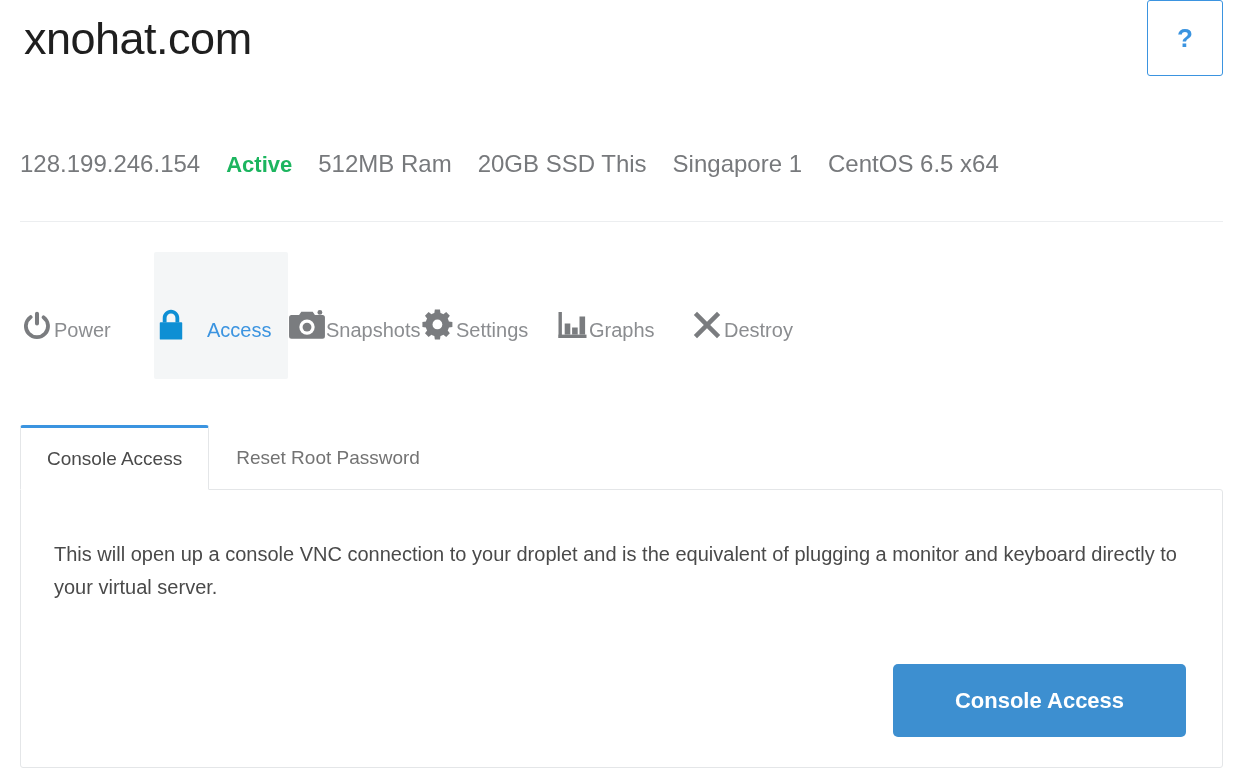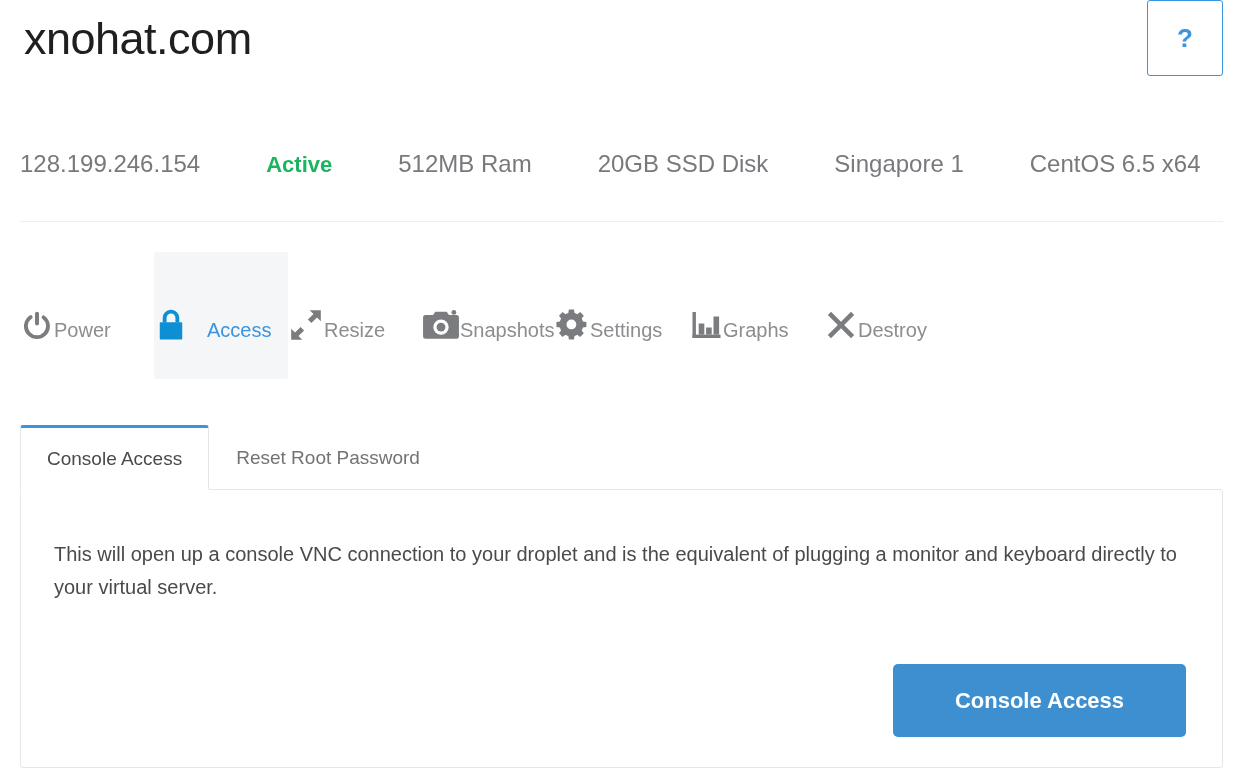--- a/index.html
+++ b/index.html
@@ -66,21 +66,20 @@
   .meta-row {
     position: absolute;
     left: 20px;
     top: 150px;
     display: flex;
     align-items: baseline;
     font-size: 24px;
     font-weight: 300;
     color: #77797c;
     white-space: nowrap;
-    gap: 40px;
   }
   .meta-item { margin-right: 26px; }
   .meta-item:last-child { margin-right: 0; }
   .meta-item.status {
     color: #1cb55f;
     font-weight: 700;
     font-size: 22px;
   }
 
   
@@ -218,21 +217,21 @@
     <h1 class="droplet-title">xnohat.com</h1>
     <div class="help-button">
       <span class="qmark">?</span>
     </div>
   </div>
 
   <div class="meta-row">
     <span class="meta-item">128.199.246.154</span>
     <span class="meta-item status">Active</span>
     <span class="meta-item">512MB Ram</span>
-    <span class="meta-item">20GB SSD Disk</span>
+    <span class="meta-item">20GB SSD This</span>
     <span class="meta-item">Singapore 1</span>
     <span class="meta-item">CentOS 6.5 x64</span>
   </div>
 
   <div class="divider"></div>
 
   <div class="icon-nav">
 
     <div class="icon-item">
       <span class="icon-glyph">
@@ -247,29 +246,20 @@
     <div class="icon-item active">
       <span class="icon-glyph">
         <svg width="34" height="36" viewBox="0 0 32 34" aria-hidden="true">
           <path d="M16 2.5c-4.3 0-7.8 3.5-7.8 7.8v4.4h3.6v-4.4a4.2 4.2 0 0 1 8.4 0v4.4h3.6v-4.4c0-4.3-3.5-7.8-7.8-7.8z" fill="#0e8fd4"></path>
           <rect x="5.4" y="14.4" width="21.2" height="16.4" rx="0.8" fill="#0e8fd4"></rect>
         </svg>
       </span>
       <span class="icon-label">Access</span>
     </div>
 
-    <div class="icon-item">
-      <span class="icon-glyph">
-        <svg width="36" height="34" viewBox="0 0 34 32" aria-hidden="true">
-          <path d="M31 2h-10.5l3.6 3.6-5.3 5.3 3.3 3.3 5.3-5.3L31 12.5V2z" fill="#7a7c7f"></path>
-          <path d="M3 30h10.5L9.9 26.4l5.3-5.3-3.3-3.3-5.3 5.3L3 19.5V30z" fill="#7a7c7f"></path>
-        </svg>
-      </span>
-      <span class="icon-label">Resize</span>
-    </div>
 
     <div class="icon-item">
       <span class="icon-glyph">
         <svg width="38" height="32" viewBox="0 0 36 30" aria-hidden="true">
           <path d="M12.6 2.4l-2.1 3.2H3.4A2.4 2.4 0 0 0 1 8v17.6A2.4 2.4 0 0 0 3.4 28h29.2a2.4 2.4 0 0 0 2.4-2.4V8a2.4 2.4 0 0 0-2.4-2.4h-7.1l-2.1-3.2H12.6z" fill="#7a7c7f"></path>
           <circle cx="18" cy="17" r="7.3" fill="#ffffff"></circle>
           <circle cx="18" cy="17" r="4.2" fill="#7a7c7f"></circle>
           <circle cx="30.2" cy="3.1" r="2.3" fill="#7a7c7f"></circle>
         </svg>
       </span>

